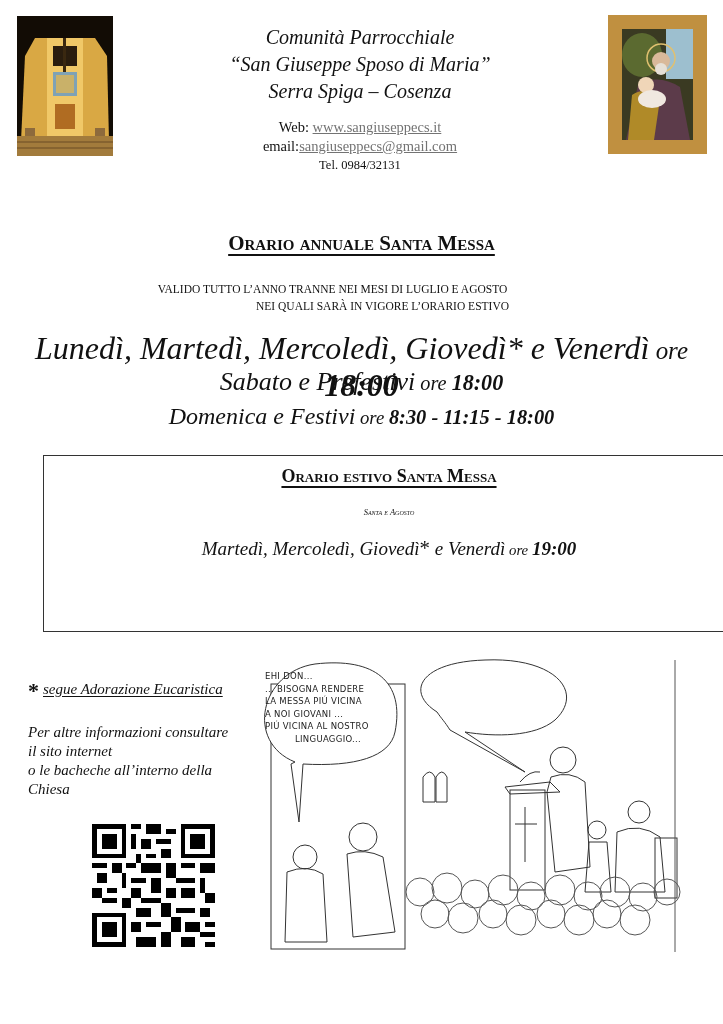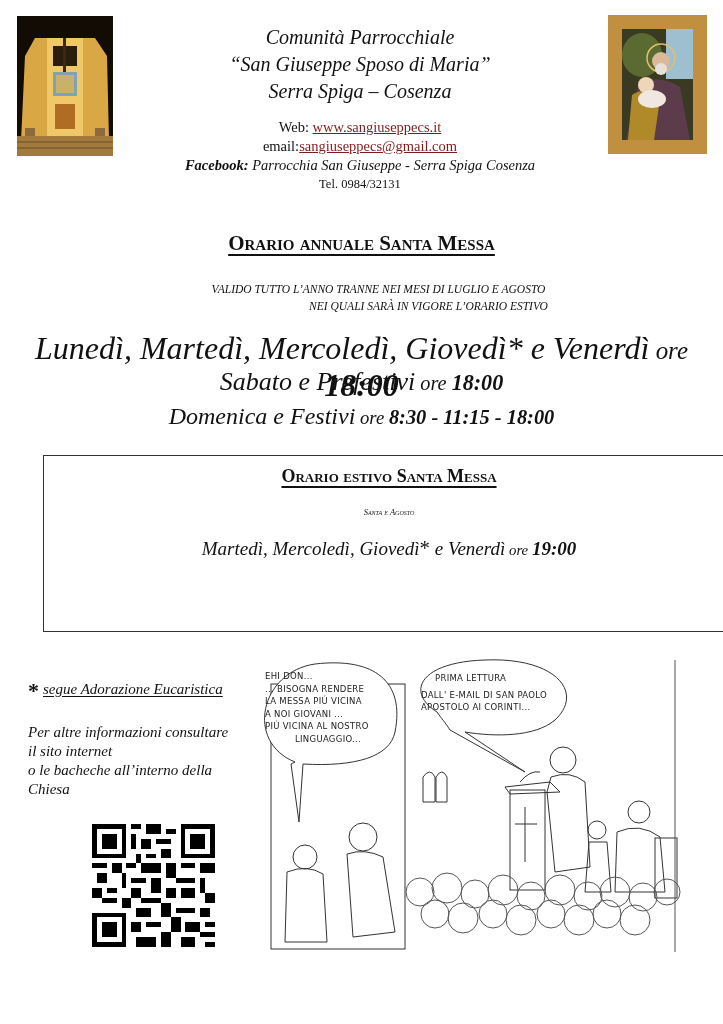--- a/index.html
+++ b/index.html
@@ -8,29 +8,29 @@
       font-family: "Liberation Serif", "DejaVu Serif", serif; color: #111;
     }
     .abs { position: absolute; }
     .center { text-align: center; }
 
     
     #church-photo { left: 17px; top: 16px; width: 96px; height: 140px; background: #140d05; overflow: hidden; }
     #saint-painting { left: 608px; top: 15px; width: 99px; height: 139px; background: #b98a33; overflow: hidden; }
     .header-title { left: 140px; width: 440px; top: 24px; font-style: italic; font-size: 20px; line-height: 27px; }
     .header-contacts { left: 140px; width: 440px; top: 118px; font-size: 14.5px; line-height: 19px; }
-    .header-contacts a { color: #7f1d1d; text-decoration: underline; }
+    .header-contacts a { color: #737373; text-decoration: underline; }
     .fb-label { font-weight: bold; font-style: italic; }
     .fb-text { font-style: italic; }
     .tel { font-size: 12.5px; }
 
     
     .annual-title { left: 0; width: 723px; top: 231px; font-size: 21px; font-weight: bold; }
     .sc-title { text-decoration: underline; text-decoration-thickness: 2px; text-underline-offset: 4px; font-variant: small-caps; }
-    .annual-note { left: 0; width: 665px; top: 281px; font-style: italic; font-size: 11.5px; line-height: 17px; padding-left: 46px; }
+    .annual-note { left: 0; width: 665px; top: 281px; font-size: 11.5px; line-height: 17px; }
     .annual-note .l2 { padding-left: 100px; }
     .sched { left: 0; width: 723px; font-style: italic; }
     .sched .small { font-size: 0.78em; }
     .sched b { font-weight: bold; }
 
     
     #summer-box { left: 43px; top: 455px; width: 692px; height: 177px; border: 1.5px solid #333; box-sizing: border-box; }
     .summer-title { left: 0; width: 100%; top: 10px; font-size: 18px; font-weight: bold; }
     .summer-note { left: 0; width: 100%; top: 51px; font-style: italic; font-size: 8.5px; font-variant: small-caps; }
 
@@ -87,23 +87,20 @@
   <div>“San Giuseppe Sposo di Maria”</div>
   <div>Serra Spiga – Cosenza</div>
 </div>
 
 <div class="abs header-contacts center">
   <div>
     <span>Web: </span><a>www.sangiuseppecs.it</a>
   </div>
   <div>
     <span>email:</span><a>sangiuseppecs@gmail.com</a>
-  </div>
-  <div>
-    <span class="fb-label">Facebook:</span><span class="fb-text"> Parrocchia San Giuseppe - Serra Spiga Cosenza</span>
   </div>
   <div class="tel">Tel. 0984/32131</div>
 </div>
 
 <div class="abs annual-title center">
   <span class="sc-title">Orario annuale Santa Messa</span>
 </div>
 
 <div class="abs annual-note center">
   <div>VALIDO TUTTO L’ANNO TRANNE NEI MESI DI LUGLIO E AGOSTO</div>
@@ -266,18 +263,13 @@
     </g>
   </svg>
   <div class="abs bubble-text" style="left:10px; top:18px; width:140px;">
     <div>EHI DON...</div>
     <div>... BISOGNA RENDERE</div>
     <div>LA MESSA PIÚ VICINA</div>
     <div>A NOI GIOVANI ...</div>
     <div>PIÚ VICINA AL NOSTRO</div>
     <div style="padding-left:30px;">LINGUAGGIO...</div>
   </div>
-  <div class="abs bubble-text" style="left:166px; top:20px; width:150px;">
-    <div style="padding-left:14px; margin-bottom:4px;">PRIMA LETTURA</div>
-    <div>DALL' E-MAIL DI SAN PAOLO</div>
-    <div>APOSTOLO AI CORINTI...</div>
-  </div>
 </div>
 
 </body></html>

